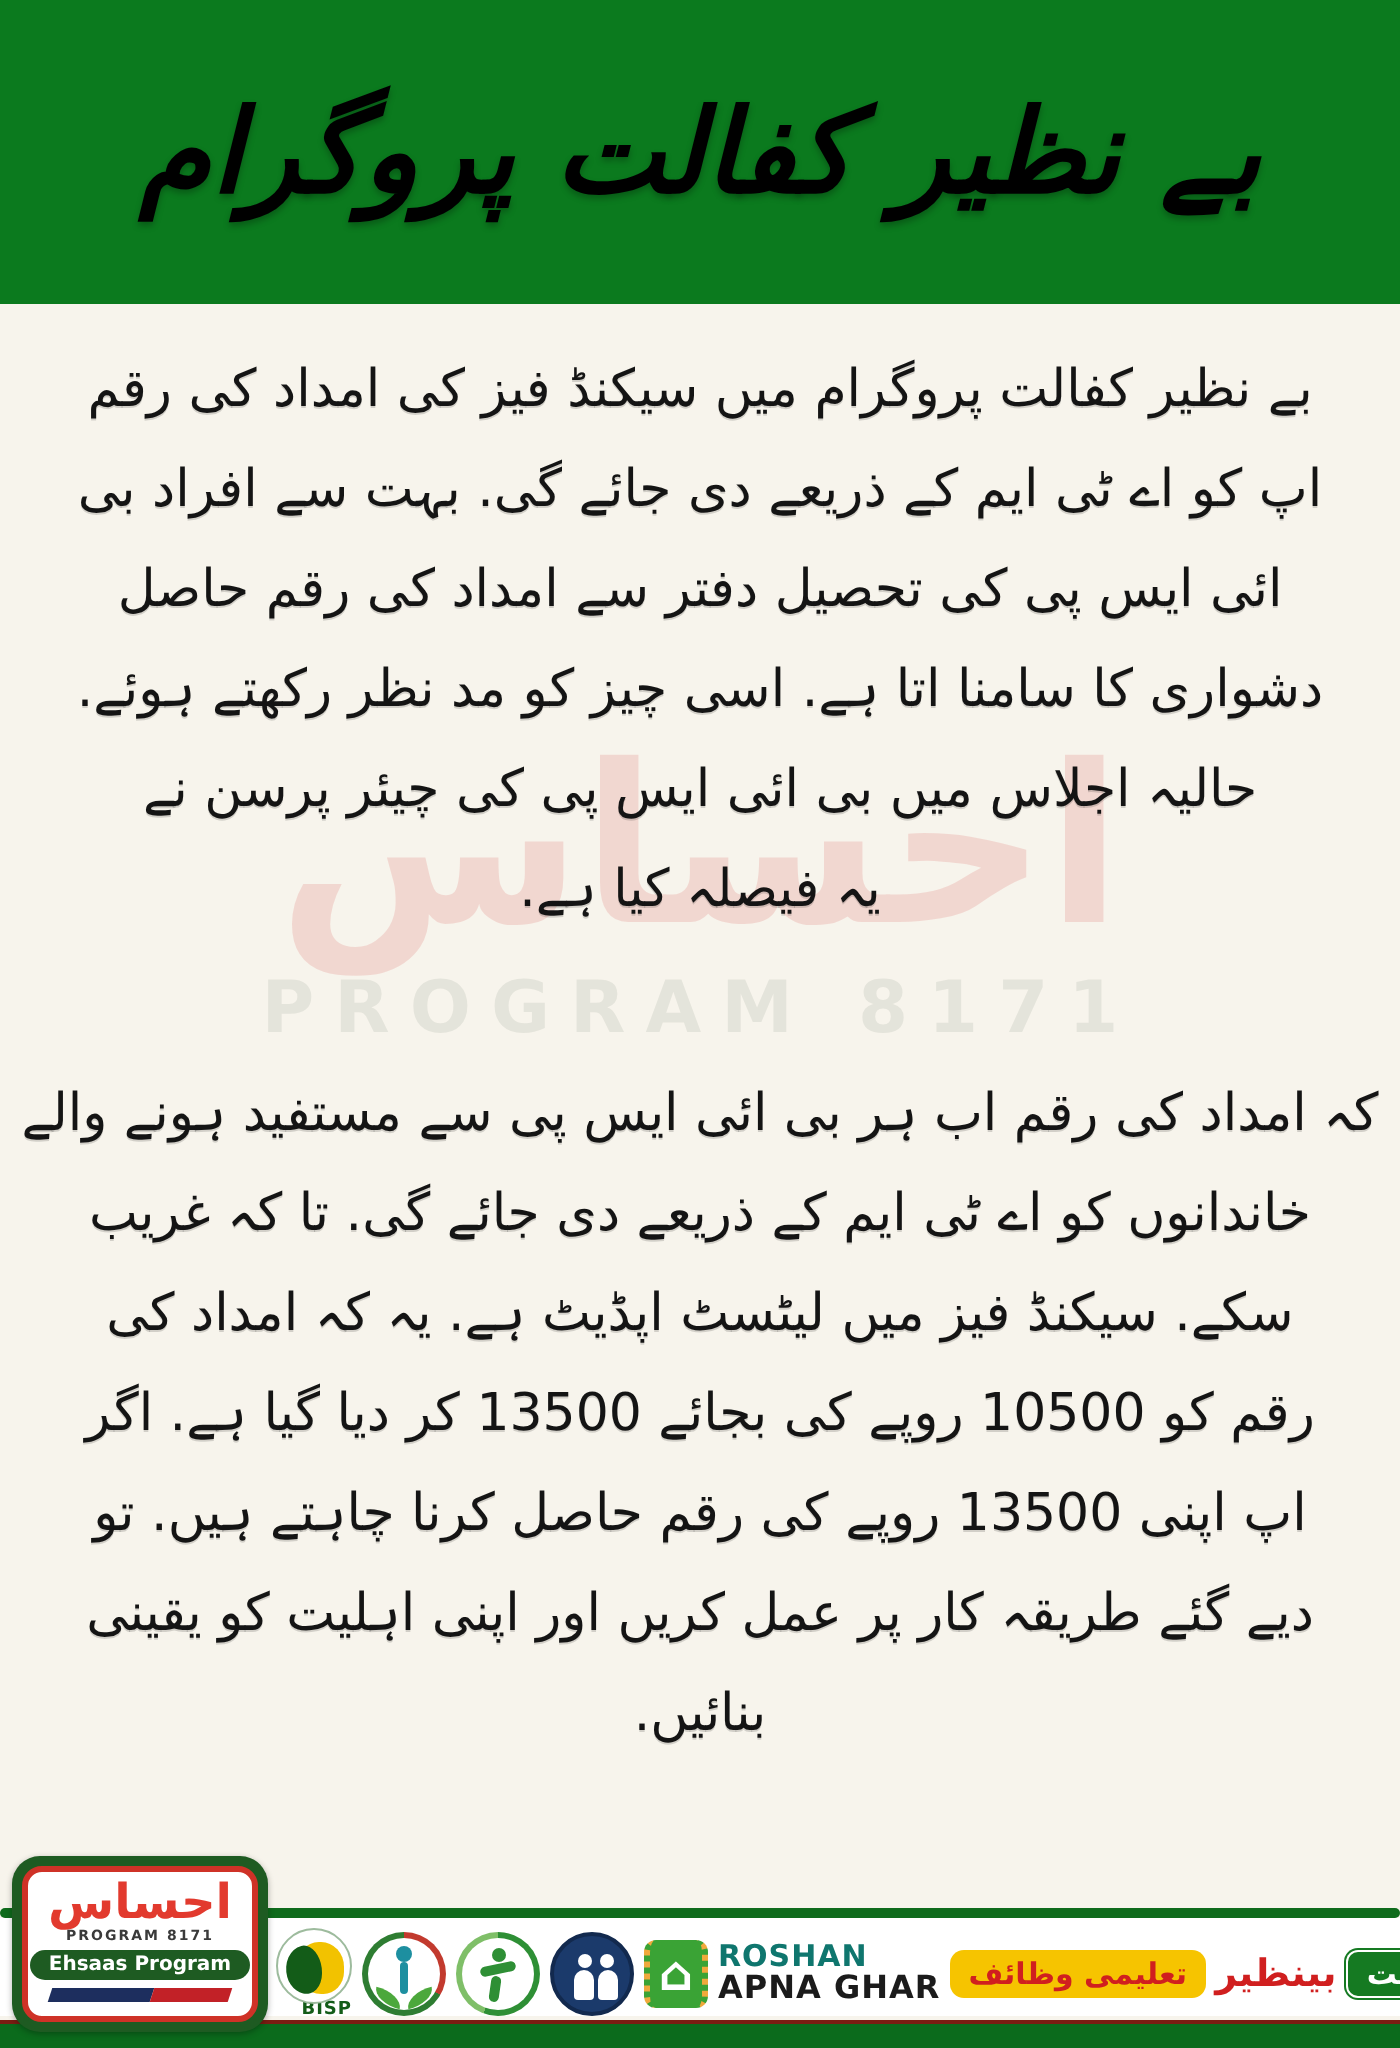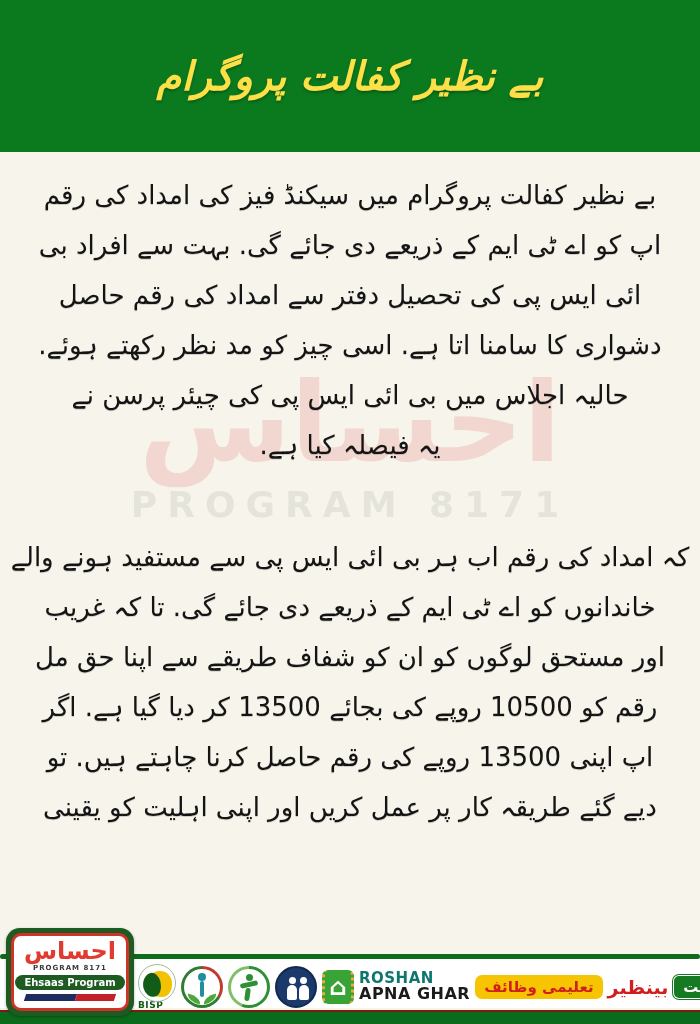--- a/index.html
+++ b/index.html
@@ -6,21 +6,21 @@
   html,body { width:700px; height:1024px; overflow:hidden; }
   body { font-family:"DejaVu Sans", sans-serif; background:#f7f4ec; position:relative; }
 
   
   .header {
     position:absolute; top:0; left:0; width:700px; height:152px;
     background:#0b7a1e;
     display:flex; align-items:center; justify-content:center;
   }
   .header .title {
-    color:#fde047; font-size:40px; font-weight:bold; font-style:italic;
+    color:#000000; font-size:58px; font-weight:bold; font-style:italic;
     direction:rtl; text-shadow:0 2px 3px rgba(0,0,0,.25);
     letter-spacing:2px;
   }
 
   
   .watermark {
     position:absolute; top:368px; left:0; width:700px;
     text-align:center; opacity:.13; pointer-events:none; z-index:0;
   }
   .watermark .wm-urdu { color:#d02020; font-size:110px; font-weight:bold; line-height:1; }
@@ -65,21 +65,21 @@
   .ehsaas-ribbon .rb-navy { flex:1.3; background:#1d2e5e; }
   .ehsaas-ribbon .rb-red { flex:1; background:#c22127; }
 
   
   .logo-row {
     position:absolute; left:138px; bottom:13px; width:560px; height:48px;
     display:flex; align-items:center; gap:5px; z-index:3;
   }
   .circle { width:42px; height:42px; border-radius:50%; position:relative; flex:0 0 auto; overflow:hidden; }
 
-  .bisp-wrap { display:flex; flex-direction:column; align-items:flex-start; flex:0 0 auto; }
+  .bisp-wrap { display:flex; flex-direction:column; align-items:flex-end; flex:0 0 auto; }
   .bisp-circle { width:38px; height:38px; border-radius:50%; background:#ffffff; border:1px solid #9dbb9d; position:relative; overflow:hidden; }
   .bisp-sun { position:absolute; right:3px; top:6px; width:24px; height:26px; background:#f2c200; border-radius:50% 50% 45% 55%; }
   .bisp-swoosh { position:absolute; left:4px; top:8px; width:18px; height:24px; background:#135c18; border-radius:60% 40% 50% 50% / 55% 45% 55% 45%; transform:rotate(-15deg); }
   .bisp-label { color:#135c18; font-size:9px; font-weight:bold; margin-top:-2px; letter-spacing:.5px; }
 
   .c-sehat { background:conic-gradient(#c23a2e 0 120deg, #2e7d32 120deg 360deg); }
   .c-sehat .inner { position:absolute; inset:3px; background:#ffffff; border-radius:50%; }
   .c-sehat .head { position:absolute; top:7px; left:17px; width:8px; height:8px; border-radius:50%; background:#1d8fa0; }
   .c-sehat .bodyline { position:absolute; top:15px; left:19px; width:4px; height:16px; border-radius:3px; background:#1d8fa0; }
   .c-sehat .leaf-l { position:absolute; bottom:5px; left:6px; width:14px; height:8px; background:#4ca83c; border-radius:0 100% 0 100%; transform:rotate(14deg); }
@@ -136,24 +136,25 @@
     <div class="line">بے نظیر کفالت پروگرام میں سیکنڈ فیز کی امداد کی رقم</div>
     <div class="line">اپ کو اے ٹی ایم کے ذریعے دی جائے گی. بہت سے افراد بی</div>
     <div class="line">ائی ایس پی کی تحصیل دفتر سے امداد کی رقم حاصل</div>
     <div class="line">دشواری کا سامنا اتا ہے. اسی چیز کو مد نظر رکھتے ہوئے.</div>
     <div class="line">حالیہ اجلاس میں بی ائی ایس پی کی چیئر پرسن نے</div>
     <div class="line">یہ فیصلہ کیا ہے.</div>
   </div>
   <div class="para para2">
     <div class="line">کہ امداد کی رقم اب ہر بی ائی ایس پی سے مستفید ہونے والے</div>
     <div class="line">خاندانوں کو اے ٹی ایم کے ذریعے دی جائے گی. تا کہ غریب</div>
-    <div class="line">اور مستحق لوگوں کو ان کو شفاف طریقے سے اپنا حق مل</div>
+    <div class="line">سکے. سیکنڈ فیز میں لیٹسٹ اپڈیٹ ہے. یہ کہ امداد کی</div>
     <div class="line">رقم کو 10500 روپے کی بجائے 13500 کر دیا گیا ہے. اگر</div>
     <div class="line">اپ اپنی 13500 روپے کی رقم حاصل کرنا چاہتے ہیں. تو</div>
     <div class="line">دیے گئے طریقہ کار پر عمل کریں اور اپنی اہلیت کو یقینی</div>
+    <div class="line">بنائیں.</div>
   </div>
 </div>
 
 <div class="footer">
   <div class="strip-bg"></div>
   <div class="strip-top-line"></div>
   <div class="strip-red-line"></div>
   <div class="strip-bottom-bar"></div>
 
   <div class="ehsaas-card">

